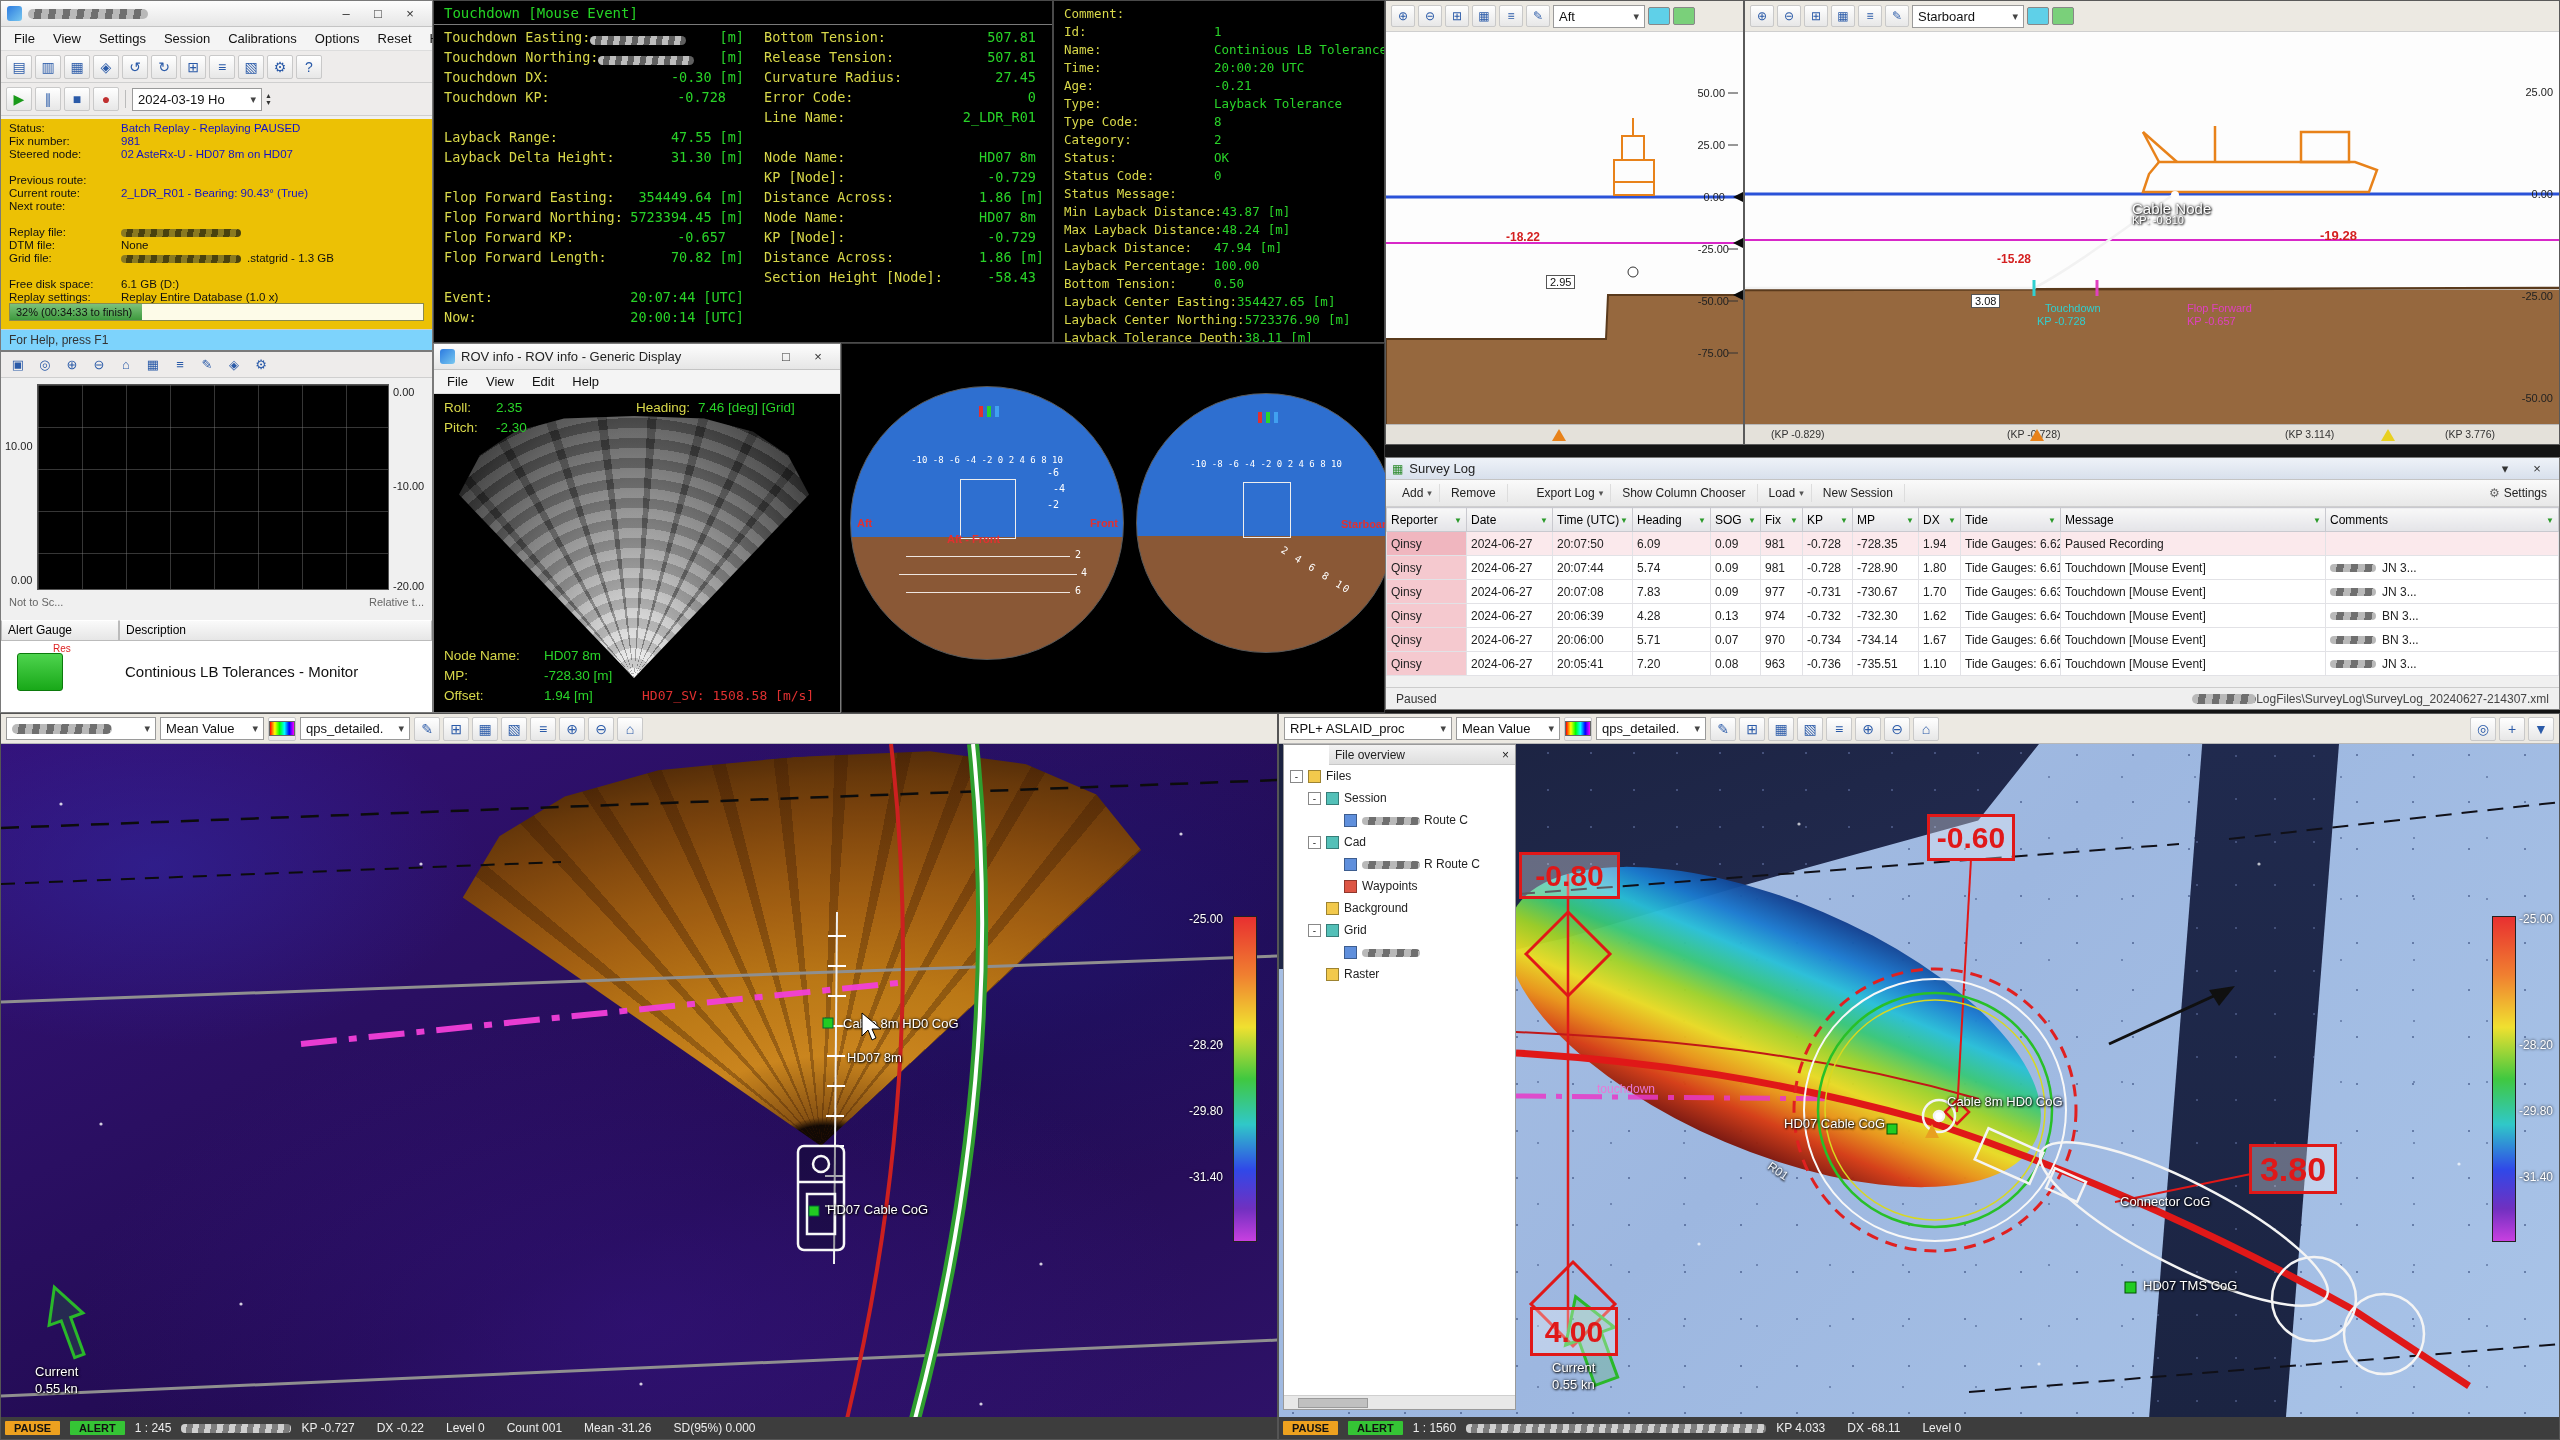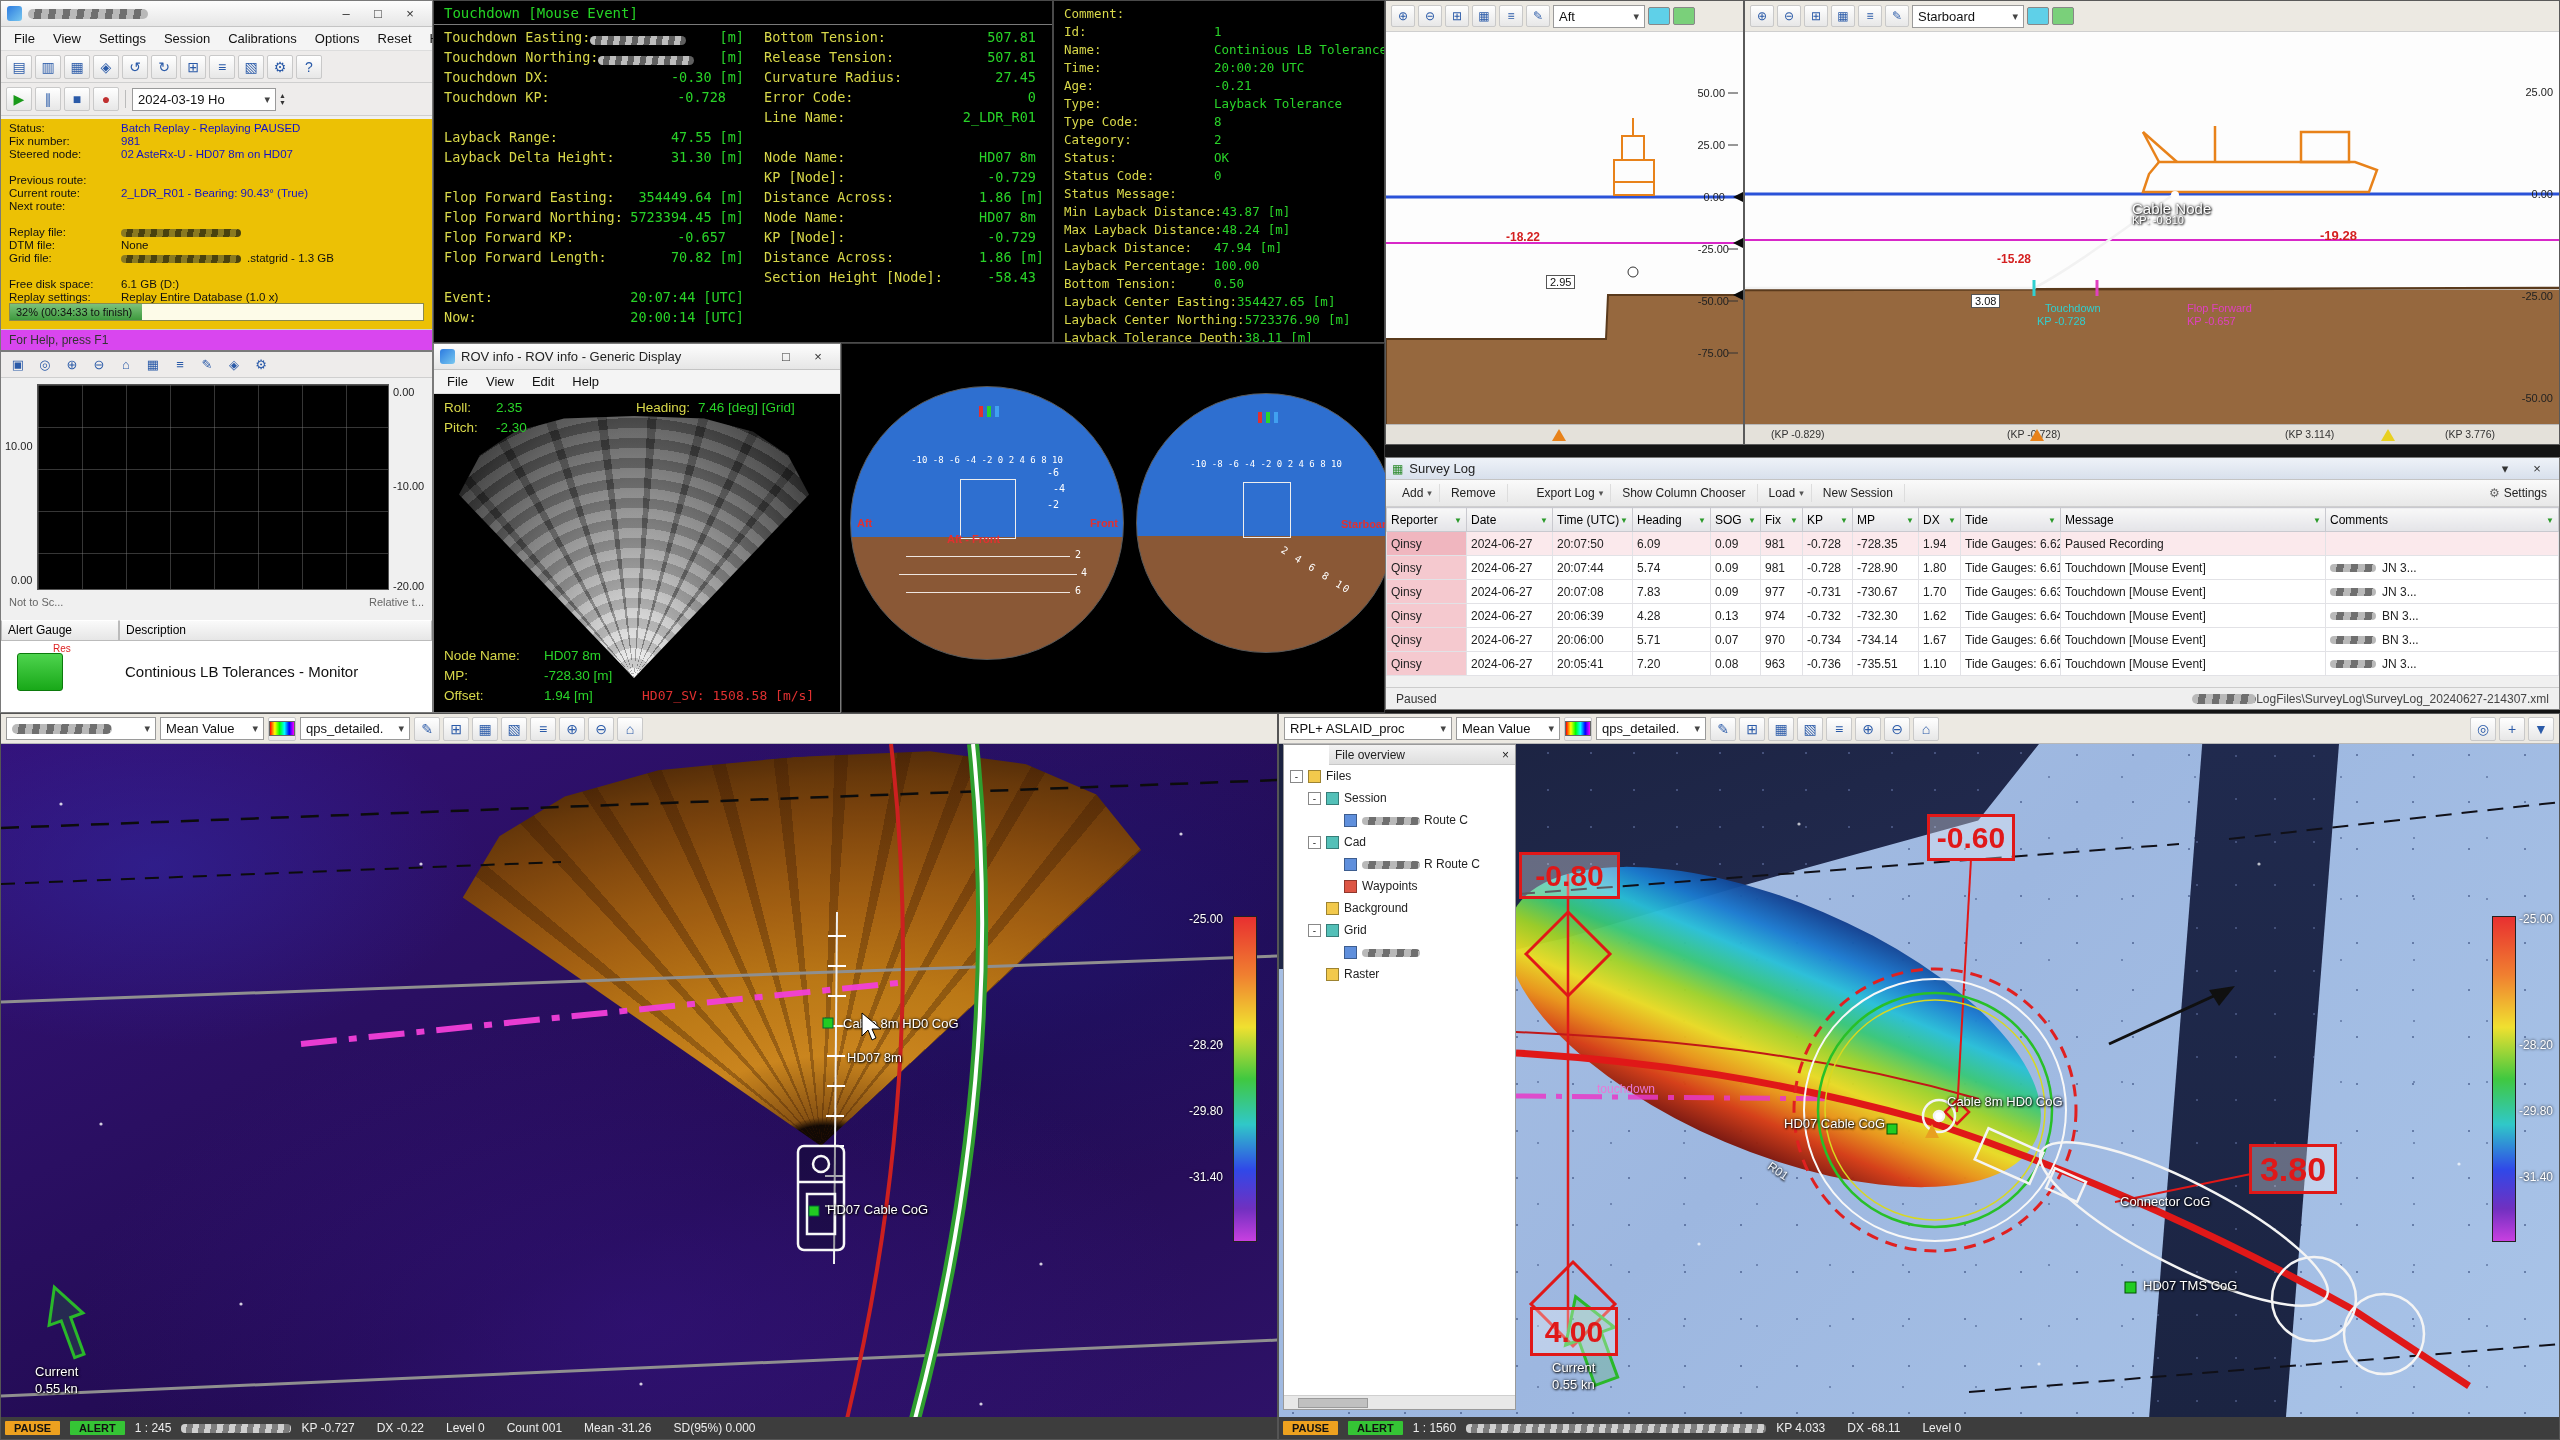--- a/index.html
+++ b/index.html
@@ -24,21 +24,21 @@
 .pre{display:inline-block;}
 
 .ystatus{position:absolute;left:0;right:0;background:#ecc105;padding-top:3px;}
 .yrow{display:flex;min-height:13px;line-height:13px;font-size:11.5px;padding:0 8px;color:#101010;}
 .ylabel{width:112px;flex:none;}
 .yval.blue{color:#1212c8;}
 .yrow .pre.redacted::before{width:120px;height:8px;background:repeating-linear-gradient(100deg,#8a7a20 0 6px,#4a420e 6px 12px);}
 .progress{position:absolute;left:8px;right:8px;height:18px;background:#fdfbe8;border:1px solid #8a8a50;font-size:11px;line-height:16px;color:#111;}
 .progress .fill{position:absolute;left:0;top:0;bottom:0;background:linear-gradient(#7cc27c,#3e9a3e);}
 .progress span{position:relative;padding-left:6px;}
-.statusbar{position:absolute;left:0;right:0;height:21px;background:#d946ef;border-top:1px solid #cfcfcf;font-size:12px;color:#333;display:flex;align-items:center;padding:0 8px;}
+.statusbar{position:absolute;left:0;right:0;height:21px;background:#7dd3fc;border-top:1px solid #cfcfcf;font-size:12px;color:#333;display:flex;align-items:center;padding:0 8px;}
 
 .term{position:absolute;background:#000;border:1px solid #4a4a4a;font-family:"DejaVu Sans Mono",monospace;overflow:hidden;}
 .term-title{color:#25d425;font-size:14px;padding:4px 10px 3px;border-bottom:1px solid #7a7a7a;}
 .trow{display:flex;line-height:20px;font-size:13.5px;padding:0 10px;min-height:20px;}
 .trow .tl{color:#d8d84a;white-space:pre;}
 .trow .tv{color:#29d429;text-align:right;white-space:pre;}
 .trow .tu{color:#29d429;margin-left:8px;white-space:pre;}
 .trow .pre.redacted::before{width:96px;height:9px;background:repeating-linear-gradient(100deg,#bdbdbd 0 6px,#5f5f5f 6px 12px);margin:5px 4px 0 0;}
 .tdl .tl{width:190px;}.tdl .tv{width:92px;}
 .tdr .tl{width:186px;}.tdr .tv{width:88px;}
@@ -154,21 +154,21 @@
         <span class="icon-btn">▧</span>
         <span class="icon-btn">⚙</span>
         <span class="icon-btn">?</span>
       </div>
     <div class="toolbar" style="height:33px">
       <span class="icon-btn" style="color:#1a9a1a">▶</span>
       <span class="icon-btn">∥</span>
       <span class="icon-btn">■</span>
       <span class="icon-btn" style="color:#c03030">●</span>
       <span class="sep"></span>
-      <span class="combo" style="width:144px">2024-03-19 Ho</span>
+      <span class="combo" style="width:130px">2024-03-19 Ho</span>
       <span style="display:flex;flex-direction:column;font-size:7px;line-height:7px;color:#333">
           <span>▲</span>
           <span>▼</span>
         </span>
     </div>
     <div class="ystatus" style="top:118px;height:212px">
       <div>
 
           <div class="yrow">
             <span class="ylabel">Status:</span>

